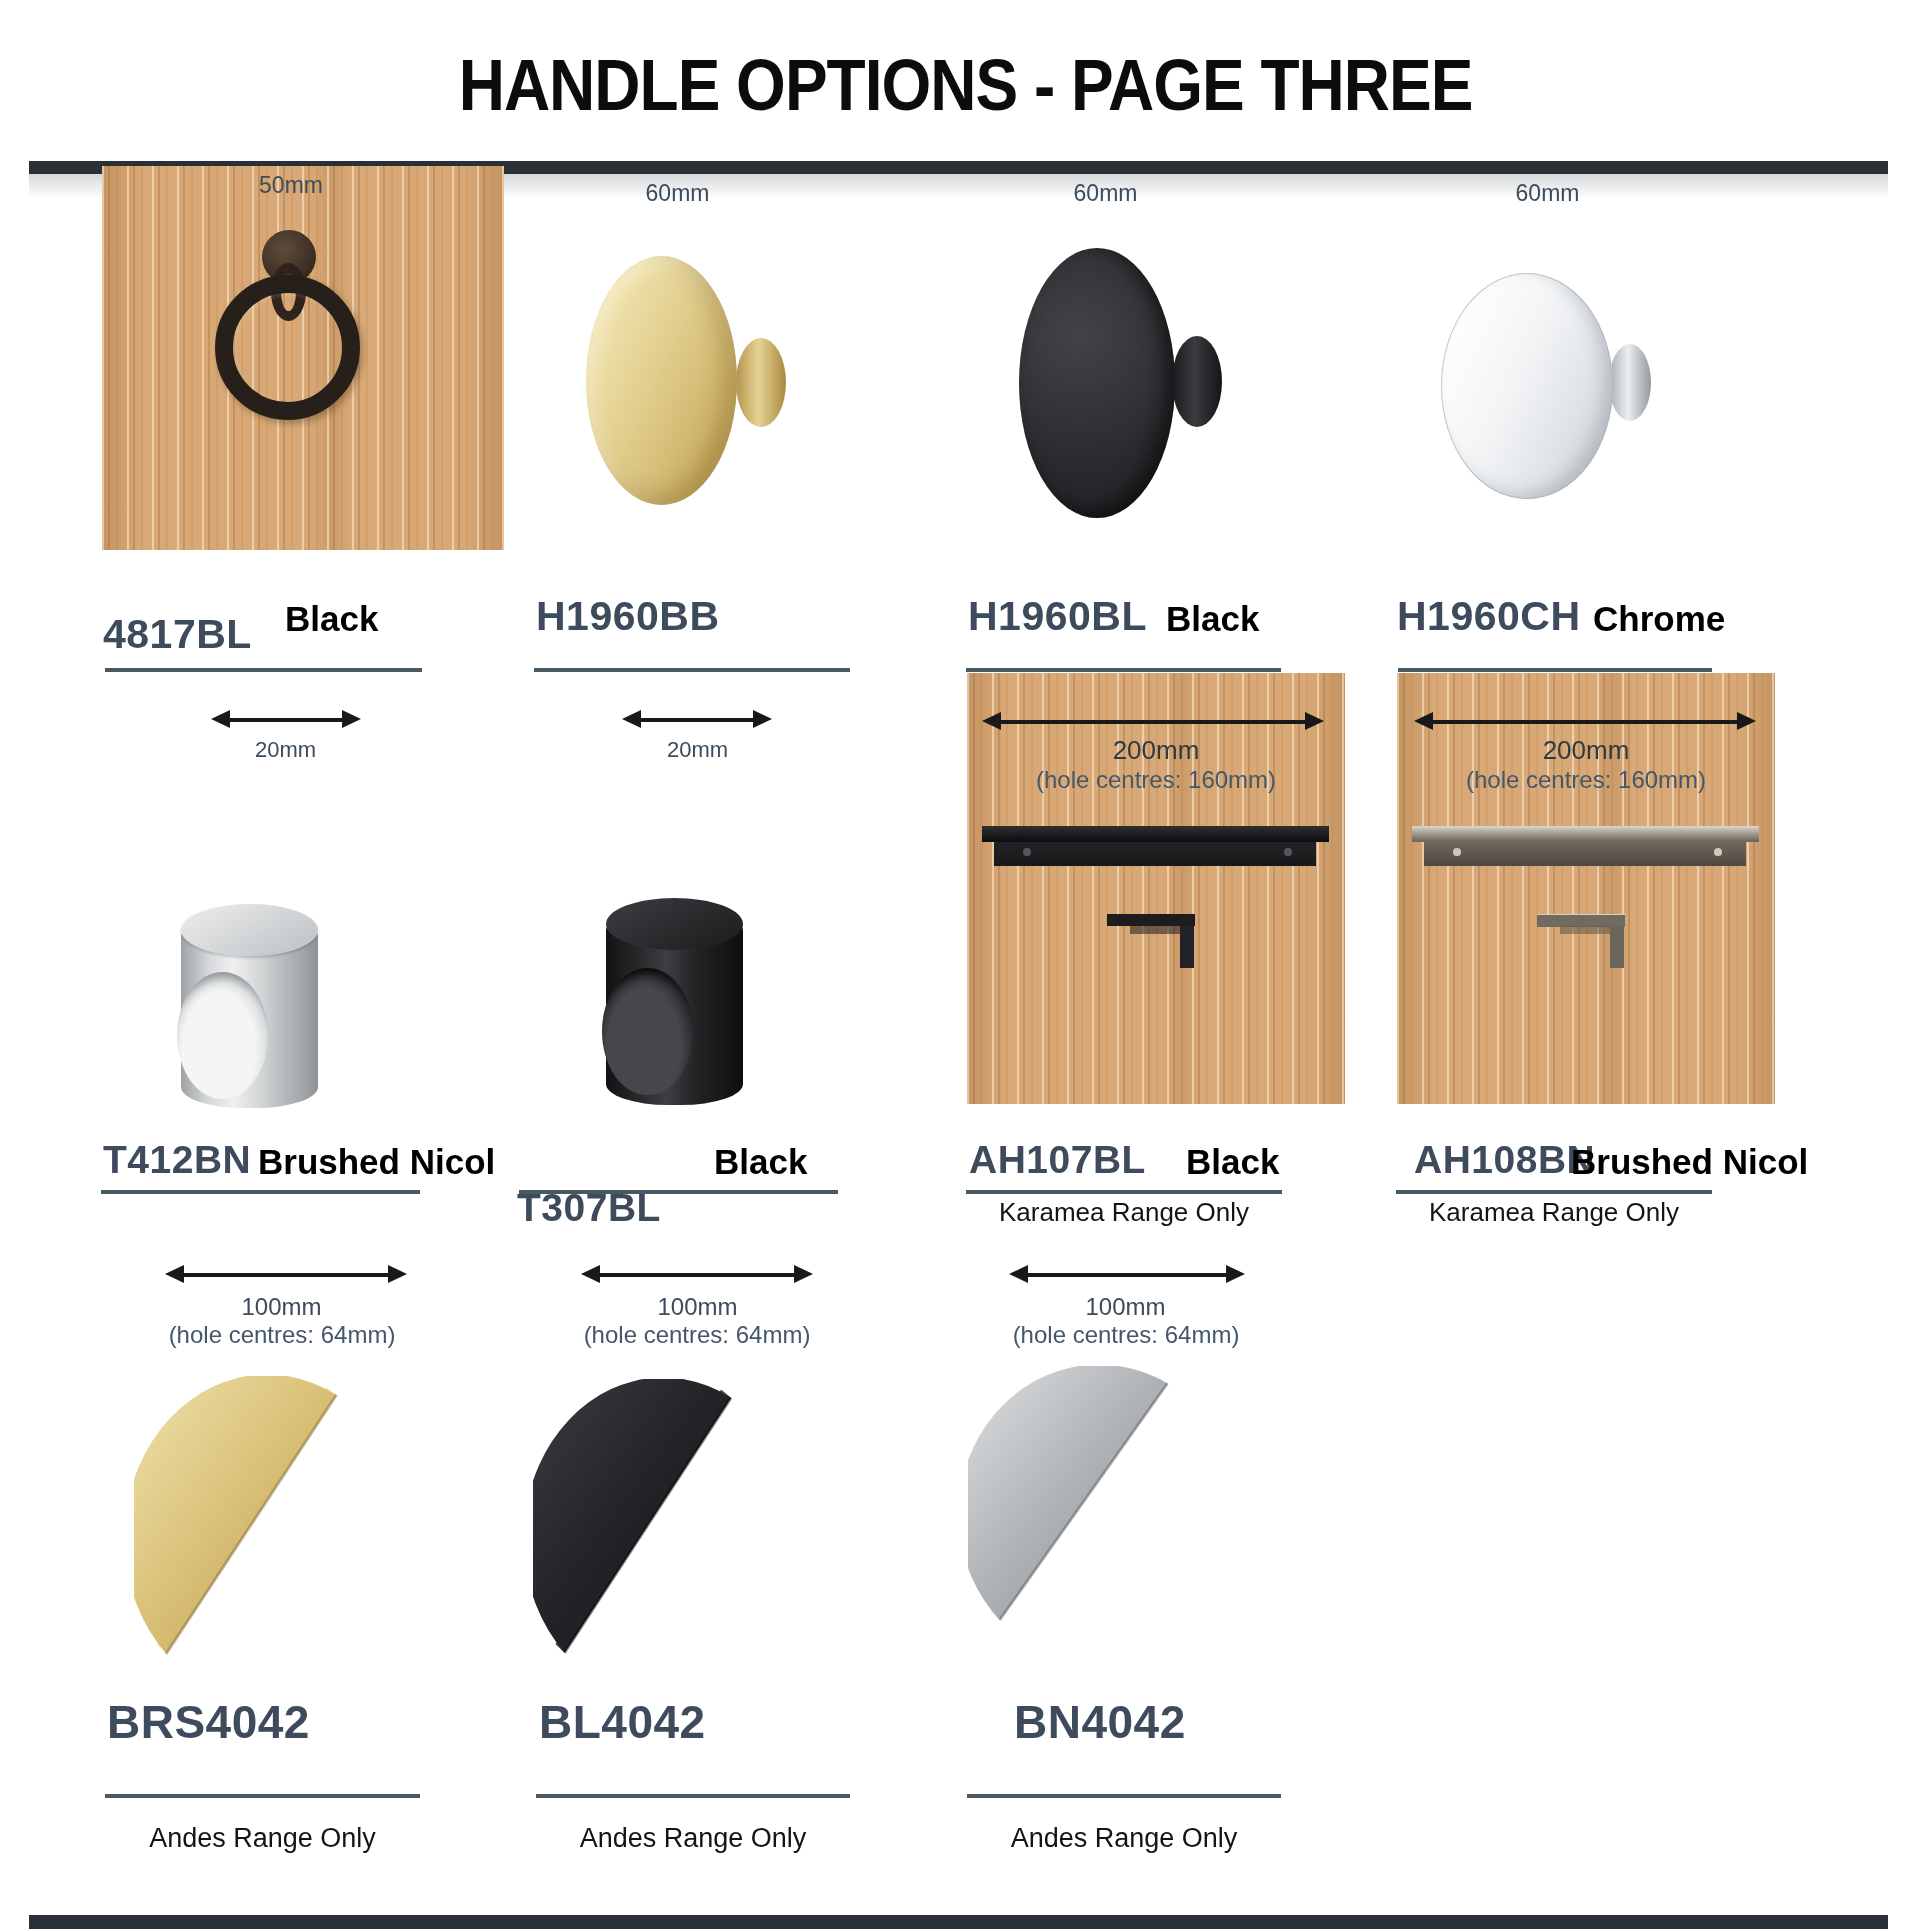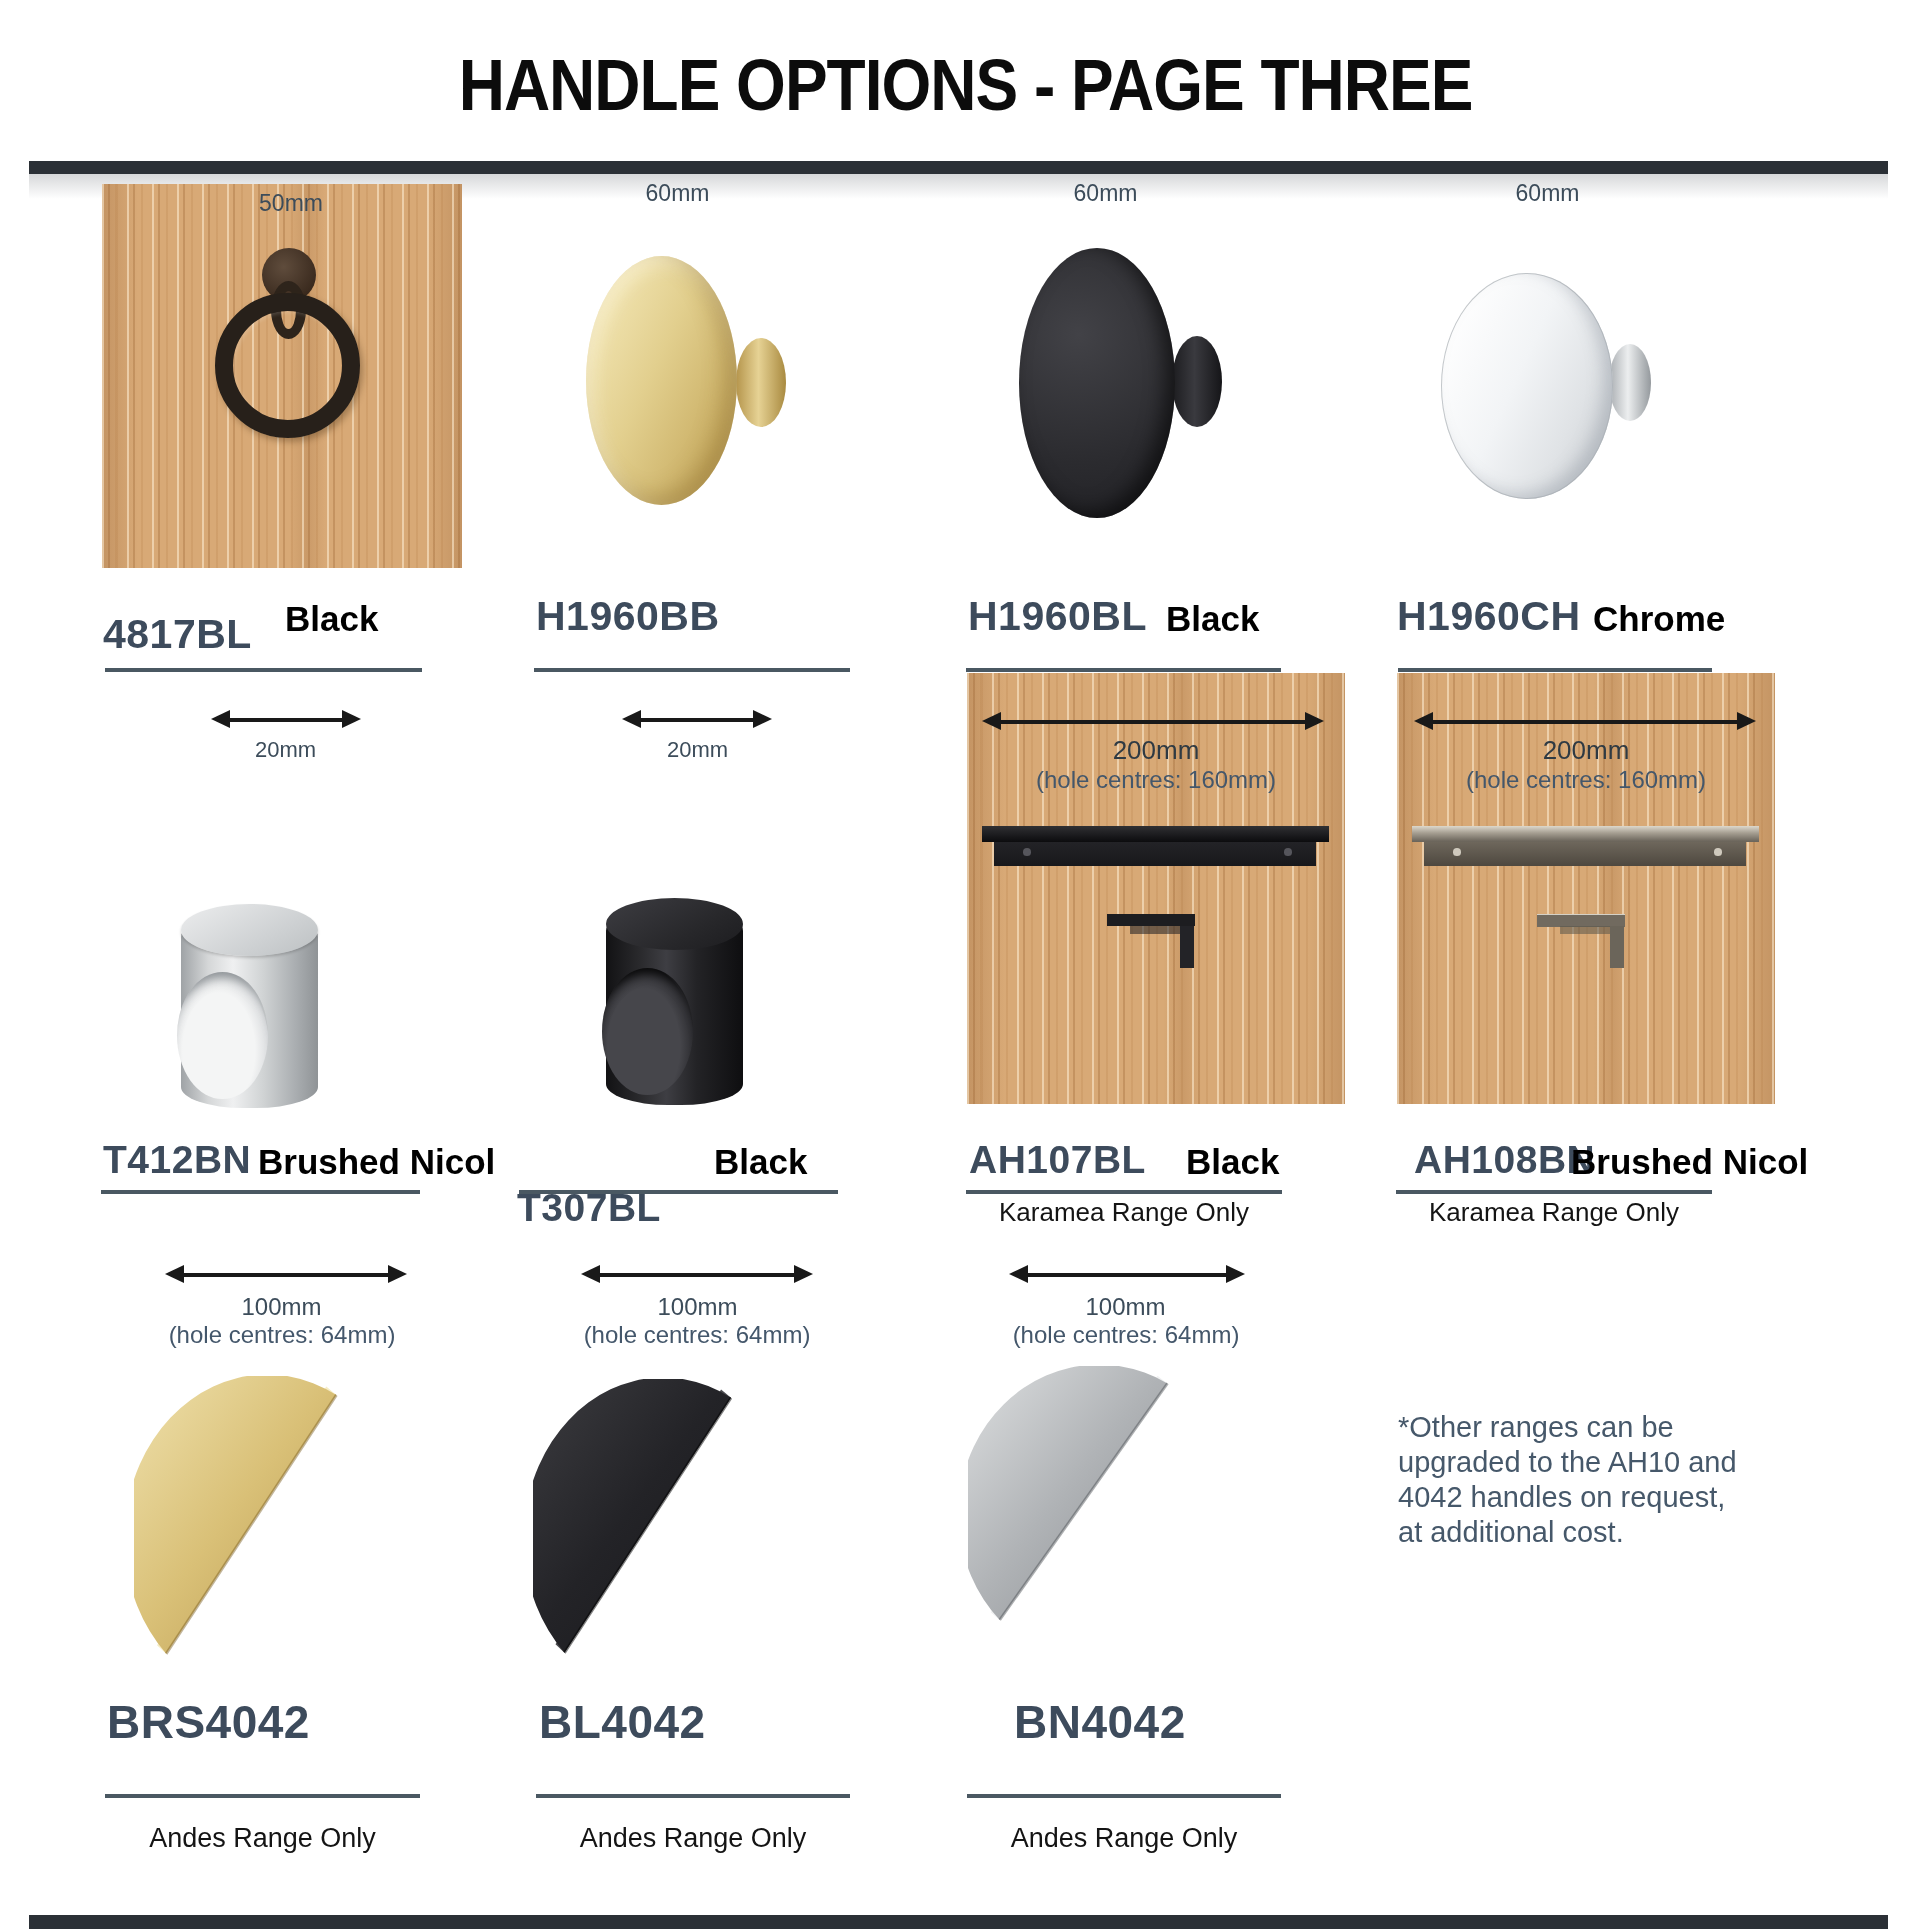--- a/index.html
+++ b/index.html
@@ -63,21 +63,21 @@
 </style>
 </head>
 <body>
 
 <div id="page">
 
   <div class="abs title">HANDLE OPTIONS - PAGE THREE</div>
   <div class="abs hbar" style="top:161px"></div>
   <div class="abs shadowstrip"></div>
 
-  <div class="abs wood" style="left:102px;top:184px;width:360px;height:384px">
+  <div class="abs wood" style="left:102px;top:166px;width:402px;height:384px">
     <div class="abs dimtext" style="left:0;top:5.8px;width:378px">50mm</div>
     <div class="abs ellipse" style="left:160px;top:64px;width:54px;height:54px;background:radial-gradient(circle at 40% 35%,#5f4c3c,#39291d 75%)"></div>
     <div class="abs ellipse" style="left:169px;top:97px;width:35px;height:58px;border:10.6px solid #2e241b;box-sizing:border-box"></div>
     <div class="abs ellipse" style="left:113px;top:109px;width:145px;height:145px;border:18.3px solid #27201a;box-sizing:border-box;box-shadow:inset 1.9px 1.9px 3.9px rgba(255,255,255,.15), 2.9px 3.9px 6.8px rgba(70,45,20,.35)"></div>
   </div>
 
   <div class="abs dimtext" style="left:581px;top:180px;width:193px">60mm</div>
   <div class="abs ellipse stem-brass" style="left:736px;top:338px;width:50px;height:89px"></div>
   <div class="abs ellipse disc-brass" style="left:586px;top:256px;width:151px;height:249px"></div>
 
@@ -224,23 +224,17 @@
   <div class="abs rangenote" style="left:105px;top:1823px;width:315px">Andes Range Only</div>
 
   <div class="abs code lg" style="left:539px;top:1695px">BL4042</div>
   <div class="abs uline" style="left:536px;top:1794px;width:314px"></div>
   <div class="abs rangenote" style="left:536px;top:1823px;width:314px">Andes Range Only</div>
 
   <div class="abs code lg" style="left:1014px;top:1695px">BN4042</div>
   <div class="abs uline" style="left:967px;top:1794px;width:314px"></div>
   <div class="abs rangenote" style="left:967px;top:1823px;width:314px">Andes Range Only</div>
 
-  <div class="abs notetext" style="left:1398px;top:1410px">
-    <div>*Other ranges can be</div>
-    <div>upgraded to the AH10 and</div>
-    <div>4042 handles on request,</div>
-    <div>at additional cost.</div>
-  </div>
 
   <div class="abs hbar" style="top:1915px;height:13.5px"></div>
 
 </div>
 
 
 </body></html>

